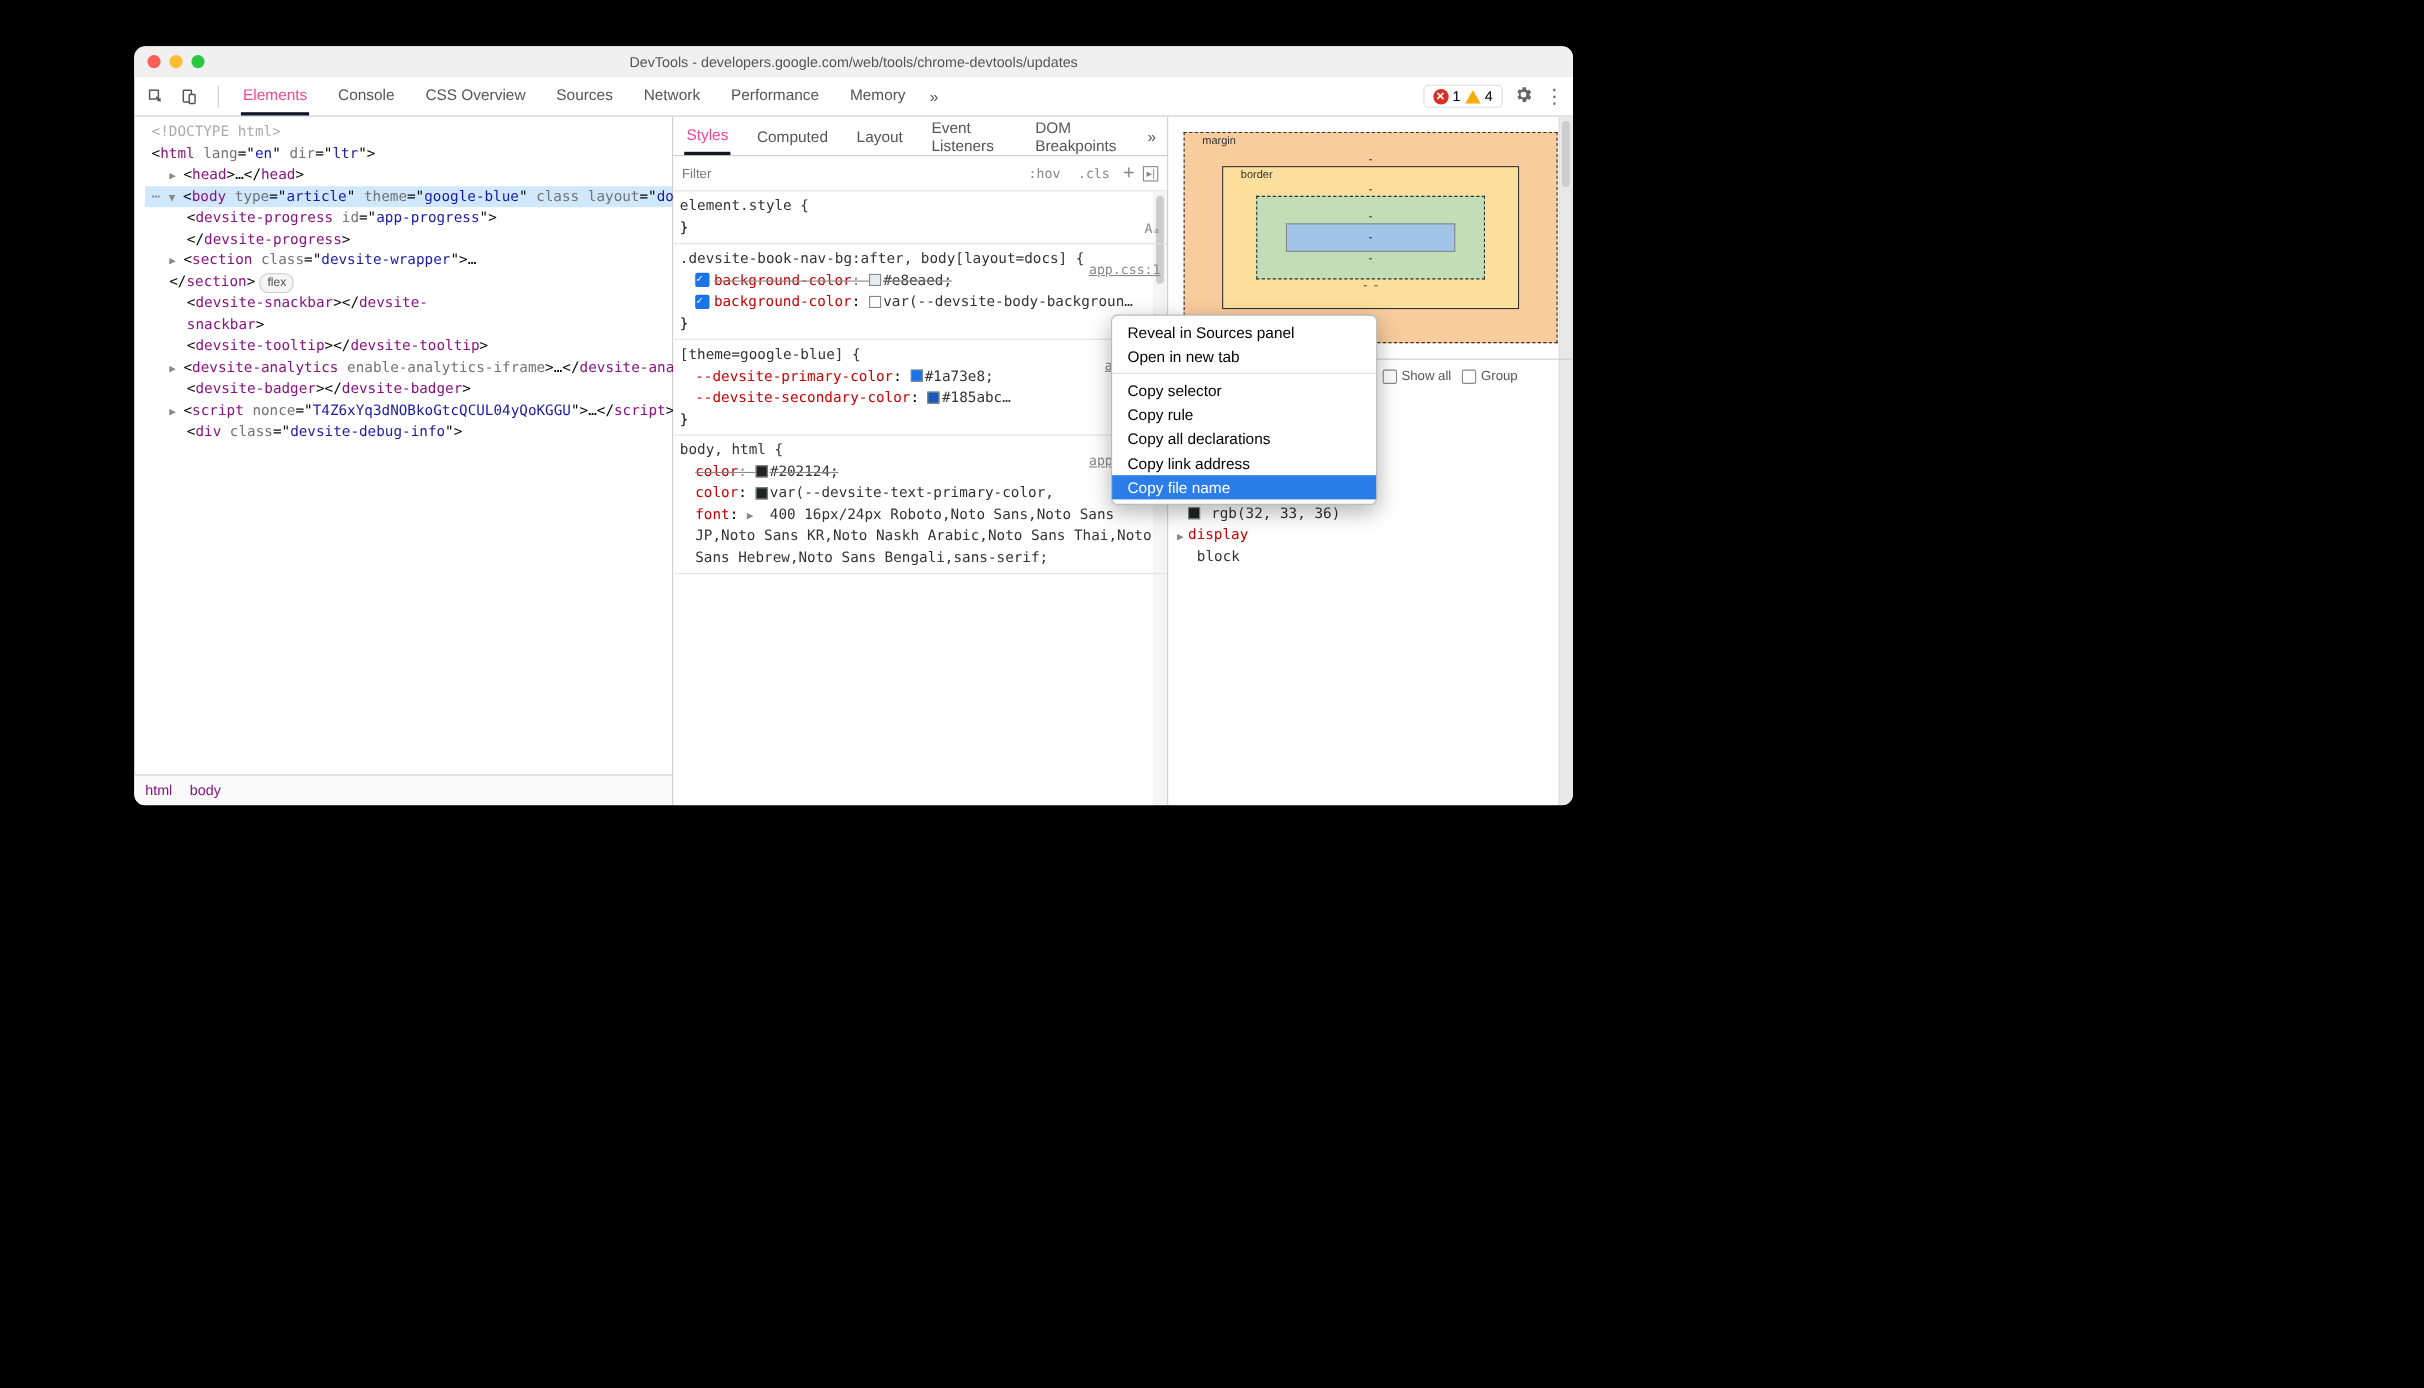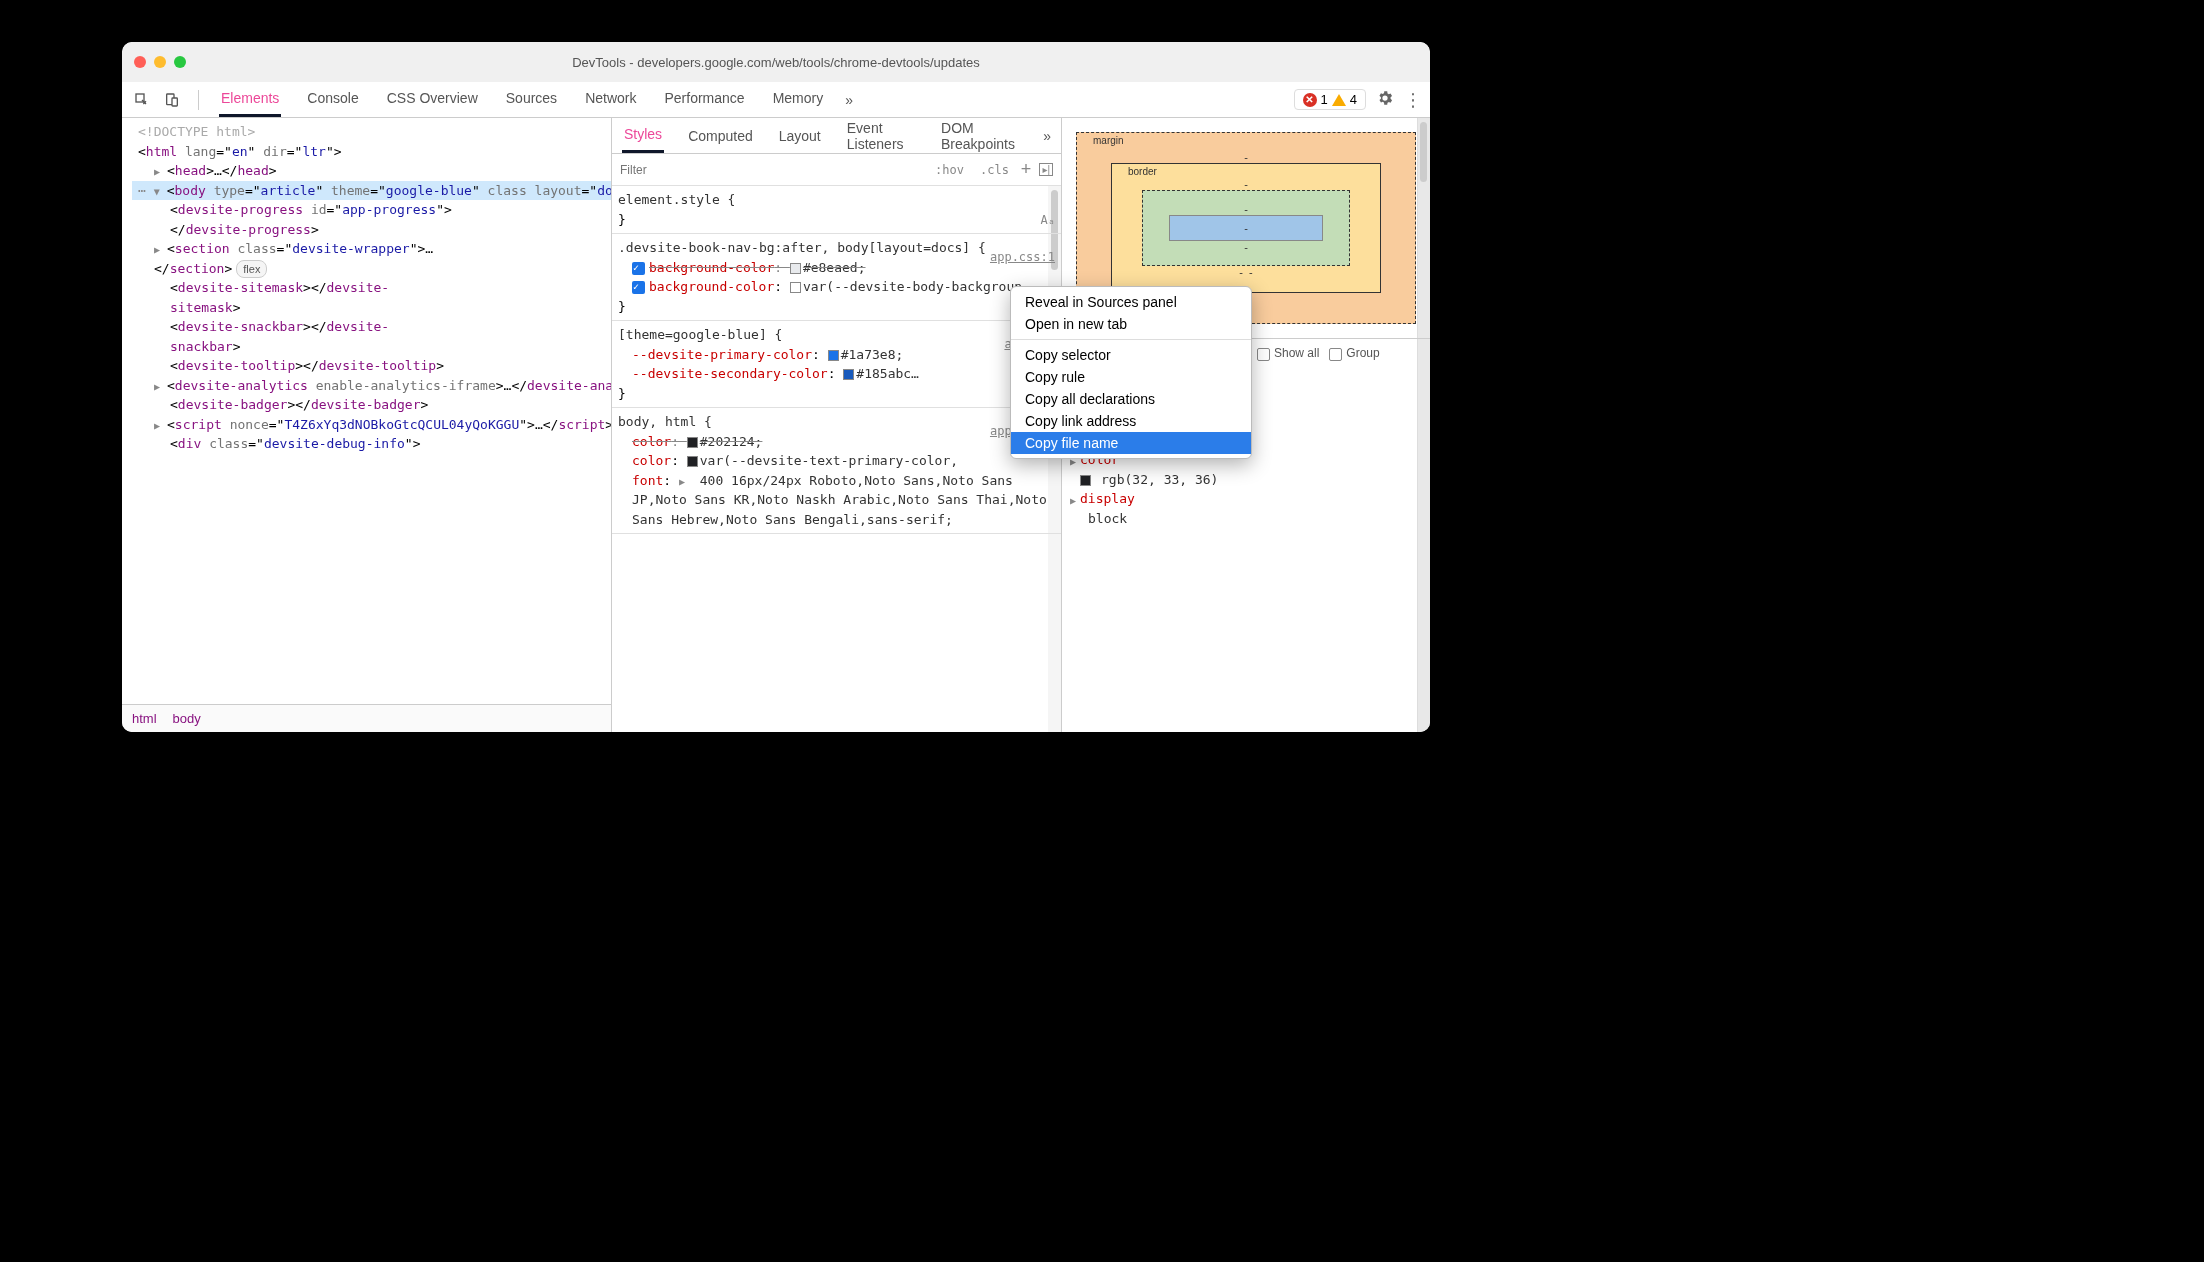--- a/index.html
+++ b/index.html
@@ -1,18 +1,18 @@
 <!DOCTYPE html>
 <html><head>
 <meta charset="utf-8">
 <style>
 * { box-sizing: border-box; margin: 0; padding: 0; }
 body { background: #000; font-family: -apple-system, "Helvetica Neue", Arial, sans-serif; font-size: 13px; width: 2204px; height: 1262px; position: relative; }
 .window { position: absolute; left: 122px; top: 42px; width: 1308px; height: 690px; background: #fff; border-radius: 10px; box-shadow: 0 10px 40px rgba(0,0,0,0.5); overflow: hidden; display: flex; flex-direction: column; }
-.titlebar { height: 40px; background: #f0f0f0; display: flex; align-items: center; position: relative; border-top-left-radius: 10px; border-top-right-radius: 10px; }
+.titlebar { height: 28px; background: #f0f0f0; display: flex; align-items: center; position: relative; border-top-left-radius: 10px; border-top-right-radius: 10px; }
 .traffic { display: flex; gap: 8px; position: absolute; left: 12px; }
 .tl { width: 12px; height: 12px; border-radius: 50%; }
 .tl.r { background: #ff5f57; } .tl.y { background: #febc2e; } .tl.g { background: #28c840; }
 .title-text { flex: 1; text-align: center; color: #555; font-size: 13px; }
 .toolbar { height: 36px; border-bottom: 1px solid #ccc; display: flex; align-items: center; padding: 0 8px; }
 .tool-icon { width: 24px; height: 24px; display: flex; align-items: center; justify-content: center; color: #555; margin-right: 6px; }
 .tool-icon svg { width: 16px; height: 16px; }
 .tabs { display: flex; gap: 24px; margin-left: 12px; font-size: 14px; color: #555; }
 .tab { padding: 8px 2px; cursor: pointer; }
 .tab.active { color: #ec4899; border-bottom: 3px solid #0f172a; }
@@ -139,21 +139,20 @@
 
   <div class="main">
     <div class="left-panel">
       <div class="dom-tree" id="dom-tree">
           <div class="dom-line gray">&lt;!DOCTYPE html&gt;</div>
           <div class="dom-line">&lt;<span class="tag">html</span> <span class="attr-name">lang</span>="<span class="attr-val">en</span>" <span class="attr-name">dir</span>="<span class="attr-val">ltr</span>"&gt;</div>
           <div class="dom-line dom-indent-1"><span class="tri">▶</span>&lt;<span class="tag">head</span>&gt;…&lt;/<span class="tag">head</span>&gt;</div>
           <div class="dom-line sel-line" style="padding-left:6px"><span style="color:#888">⋯</span> <span class="tri">▼</span>&lt;<span class="tag">body</span> <span class="attr-name">type</span>="<span class="attr-val">article</span>" <span class="attr-name">theme</span>="<span class="attr-val">google-blue</span>" <span class="attr-name">class</span> <span class="attr-name">layout</span>="<span class="attr-val">docs</span>"  &gt; =</div>
           <div class="dom-line dom-indent-2">&lt;<span class="tag">devsite-progress</span> <span class="attr-name">id</span>="<span class="attr-val">app-progress</span>"&gt;<br>&lt;/<span class="tag">devsite-progress</span>&gt;</div>
           <div class="dom-line dom-indent-1"><span class="tri">▶</span>&lt;<span class="tag">section</span> <span class="attr-name">class</span>="<span class="attr-val">devsite-wrapper</span>"&gt;…<br>&lt;/<span class="tag">section</span>&gt;<span class="flex-pill">flex</span></div>
-          <div class="dom-line dom-indent-2">&lt;<span class="tag">devsite-sitemask</span>&gt;&lt;/<span class="tag">devsite-<br>sitemask</span>&gt;</div>
           <div class="dom-line dom-indent-2">&lt;<span class="tag">devsite-snackbar</span>&gt;&lt;/<span class="tag">devsite-<br>snackbar</span>&gt;</div>
           <div class="dom-line dom-indent-2">&lt;<span class="tag">devsite-tooltip</span>&gt;&lt;/<span class="tag">devsite-tooltip</span>&gt;</div>
           <div class="dom-line dom-indent-1"><span class="tri">▶</span>&lt;<span class="tag">devsite-analytics</span> <span class="attr-name">enable-analytics-iframe</span>&gt;…&lt;/<span class="tag">devsite-analytics</span>&gt;</div>
           <div class="dom-line dom-indent-2">&lt;<span class="tag">devsite-badger</span>&gt;&lt;/<span class="tag">devsite-badger</span>&gt;</div>
           <div class="dom-line dom-indent-1"><span class="tri">▶</span>&lt;<span class="tag">script</span> <span class="attr-name">nonce</span>="<span class="attr-val">T4Z6xYq3dNOBkoGtcQCUL04yQoKGGU</span>"&gt;…&lt;/<span class="tag">script</span>&gt;</div>
           <div class="dom-line dom-indent-2">&lt;<span class="tag">div</span> <span class="attr-name">class</span>="<span class="attr-val">devsite-debug-info</span>"&gt;</div>
         </div>
       <div class="breadcrumb" id="breadcrumb">
           <span>html</span>
           <span>body</span>

